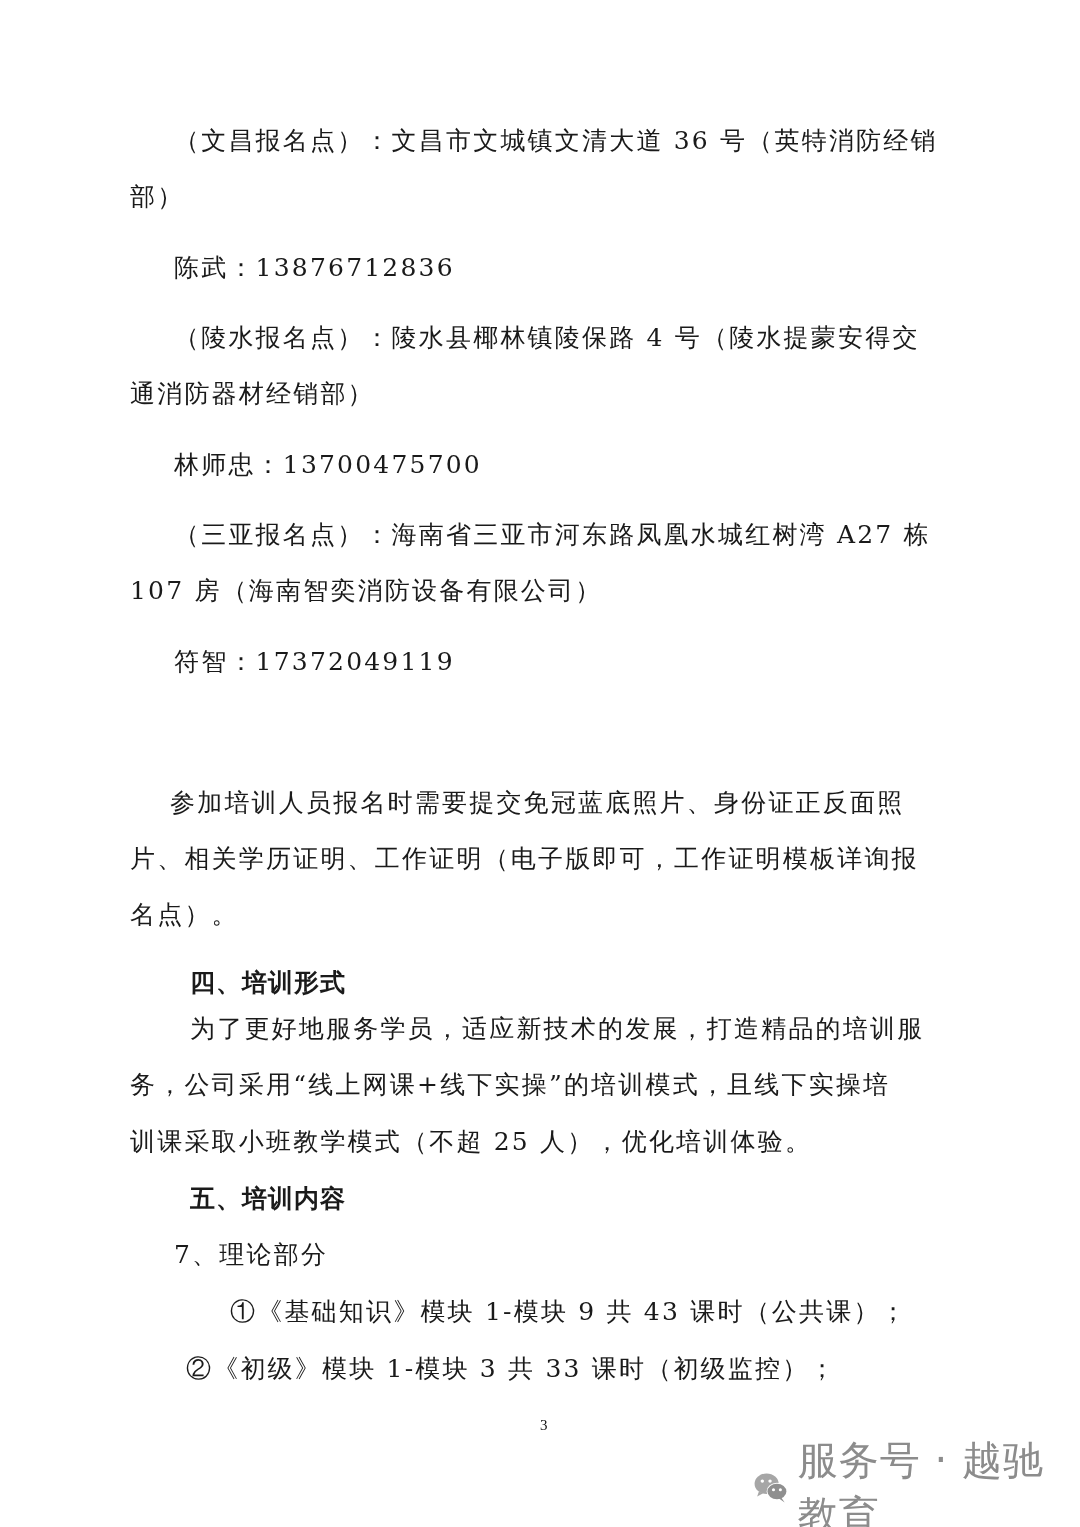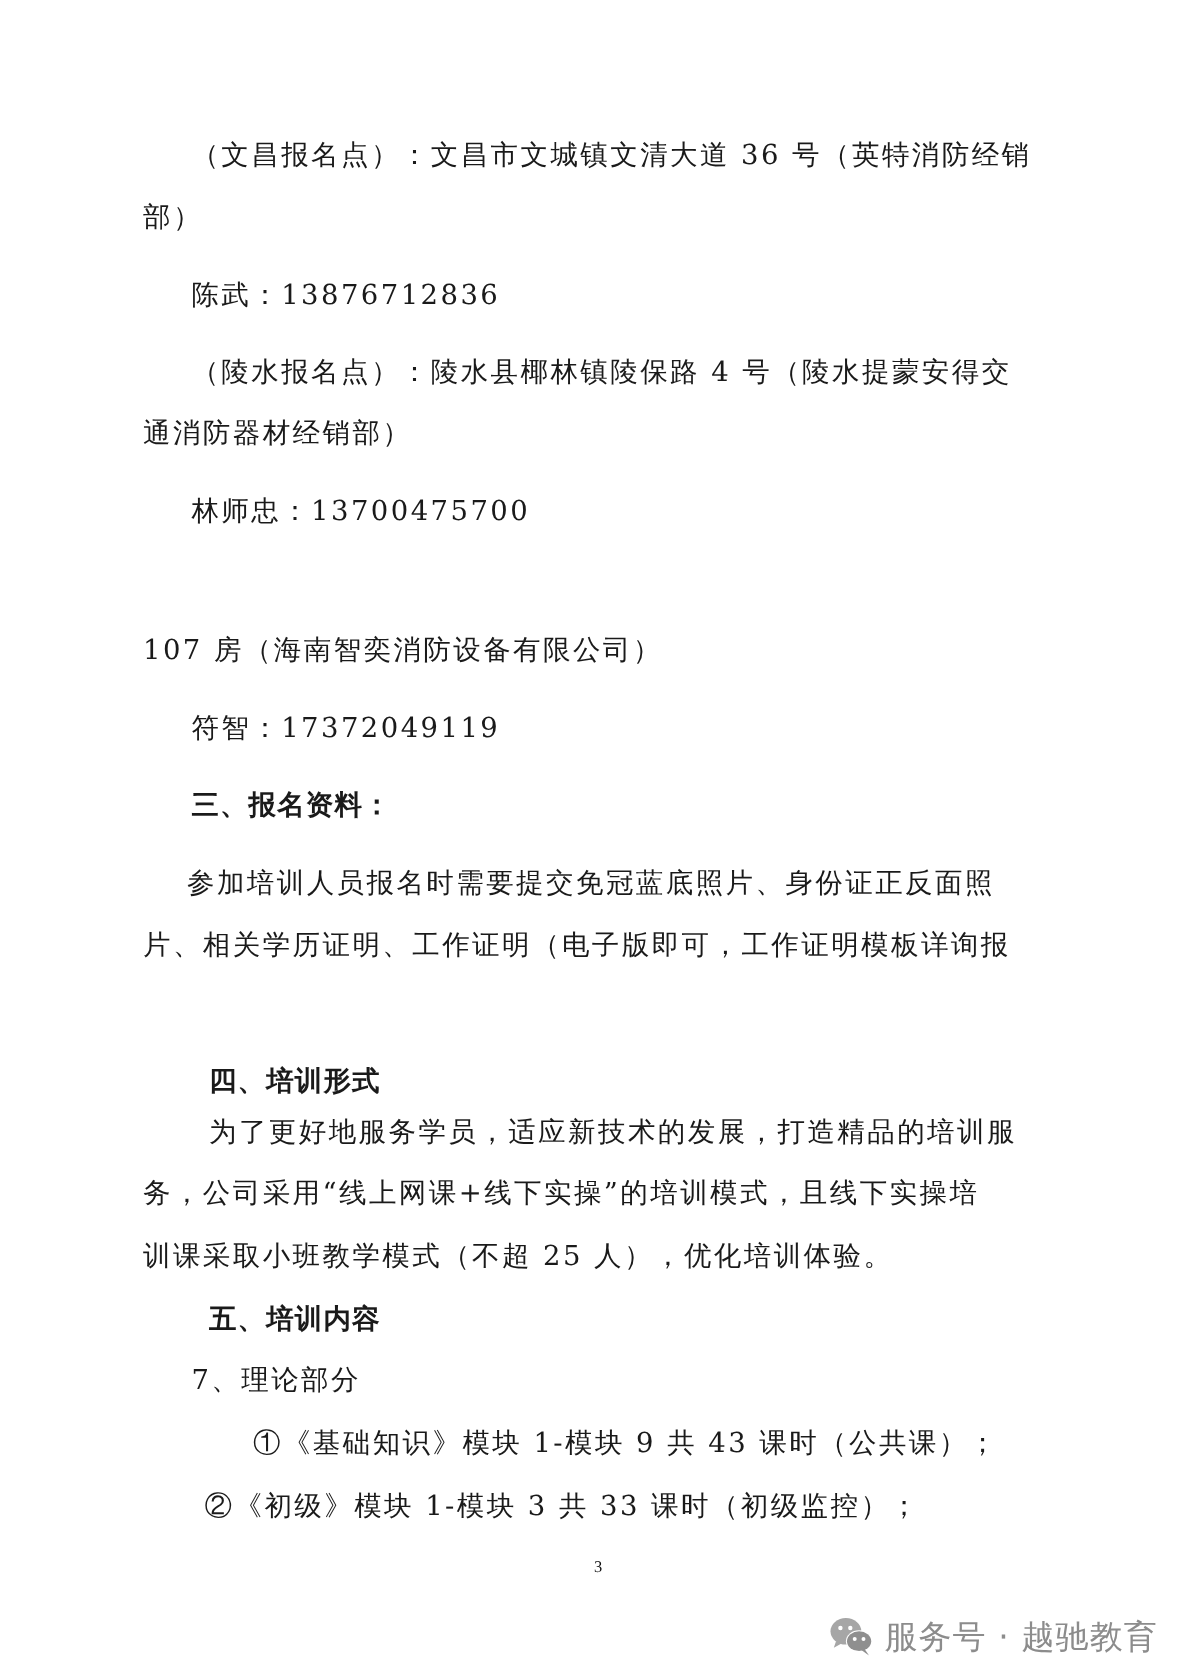--- a/index.html
+++ b/index.html
@@ -17,44 +17,45 @@
     .indent { left: 174px; }
     .indent-small { left: 172px; }
     .heading { font-weight: bold; letter-spacing: 1px; }
     .page-num {
       position: absolute; left: 540px; top: 1417px; font-size: 15px;
       font-family: "Liberation Serif", serif; color: #111;
     }
     .watermark {
       position: absolute; left: 752px; top: 1466px; height: 44px;
       display: flex; align-items: center; gap: 8px;
-      color: #8c8c8c; font-family: "DejaVu Sans", sans-serif; font-size: 30px;
+      color: #8c8c8c; font-family: "DejaVu Sans", sans-serif; font-size: 40px;
       letter-spacing: 1px;
     }
     .wm-icon { width: 44px; height: 40px; }
   </style>
 </head>
 <body>
 
 <div class="page">
 
   <div class="line indent" style="top:124px">（文昌报名点）：文昌市文城镇文清大道 36 号（英特消防经销</div>
   <div class="line" style="top:180px">部）</div>
   <div class="line indent" style="top:251px">陈武：13876712836</div>
 
   <div class="line indent" style="top:321px">（陵水报名点）：陵水县椰林镇陵保路 4 号（陵水提蒙安得交</div>
   <div class="line" style="top:377px">通消防器材经销部）</div>
   <div class="line indent" style="top:448px">林师忠：13700475700</div>
 
+  <div class="line indent" style="top:518px">（三亚报名点）：海南省三亚市河东路凤凰水城红树湾 A27 栋</div>
   <div class="line" style="top:574px">107 房（海南智奕消防设备有限公司）</div>
   <div class="line indent" style="top:645px">符智：17372049119</div>
 
-  <div class="line indent-small heading" style="top:715px; left:174px;">三、报名资料：</div>
   <div class="line indent-small" style="top:786px; left:170px;">参加培训人员报名时需要提交免冠蓝底照片、身份证正反面照</div>
   <div class="line" style="top:842px">片、相关学历证明、工作证明（电子版即可，工作证明模板详询报</div>
+  <div class="line" style="top:898px">名点）。</div>
 
   <div class="line heading" style="top:955px; left:190px;margin-top:11px;">四、培训形式</div>
   <div class="line" style="top:1068px">务，公司采用“线上网课+线下实操”的培训模式，且线下实操培</div>
   <div class="line" style="top:1012px; left:190px;">为了更好地服务学员，适应新技术的发展，打造精品的培训服</div>
   <div class="line" style="top:1125px">训课采取小班教学模式（不超 25 人），优化培训体验。</div>
 
   <div class="line heading" style="top:1182px; left:190px;">五、培训内容</div>
   <div class="line" style="top:1238px; left:174px;">7、理论部分</div>
   <div class="line" style="top:1295px; left:186px;margin-left:44px;">①《基础知识》模块 1-模块 9 共 43 课时（公共课）；</div>
   <div class="line" style="top:1352px; left:186px;">②《初级》模块 1-模块 3 共 33 课时（初级监控）；</div>

